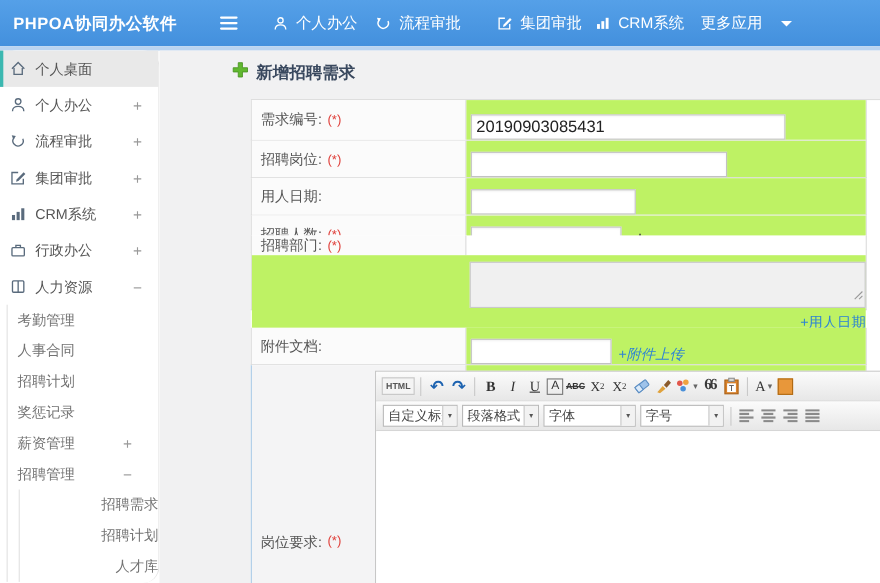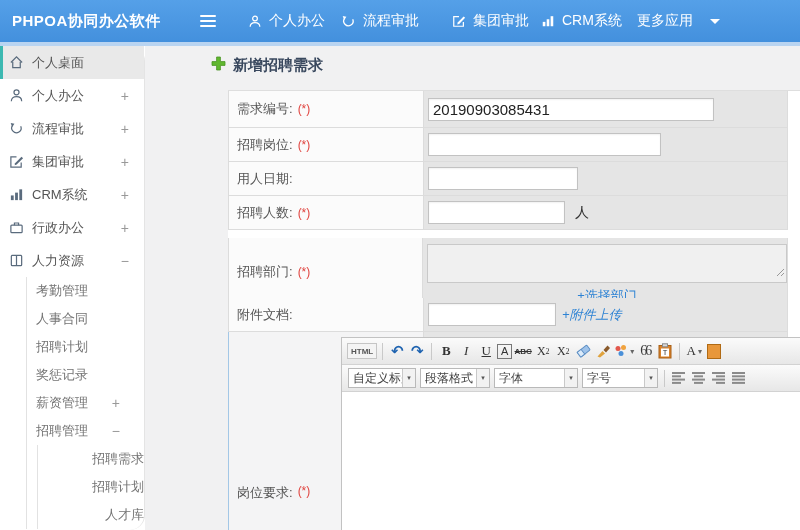--- a/index.html
+++ b/index.html
@@ -37,47 +37,47 @@
     position:absolute; left:0; top:46px; width:145px; bottom:0;
     background:#fff; border-right:1px solid #e4e4e4;border-radius:15px;
   }
   .sb-item {
     position:relative; height:33px; display:flex; align-items:center; gap:8px;
     padding-left:9px; font-size:13px; color:#555; cursor:pointer;
   }
   .sb-item.active { background:#e9e9e9; border-left:3px solid #3cb8b1; padding-left:6px; }
   .sb-ico { width:15px; height:15px; display:flex; align-items:center; justify-content:center; }
   .sb-exp { position:absolute; right:15px; top:0; height:33px; display:flex; align-items:center; color:#999; font-size:14px; }
-  .sb-sub { margin-left:26px; border-left:1px solid #e2e2e2; }
+  .sb-sub { margin-left:6px; border-left:1px solid #e2e2e2; }
   .sb-sub-item { position:relative; height:28px; display:flex; align-items:center; padding-left:9px; font-size:13px; color:#737373; cursor:pointer; }
   .sb-sub-item .sb-exp { right:24px; height:28px; }
   .sb-sub2 { margin-left:10px; border-left:1px solid #e2e2e2; }
   .sb-sub2 .sb-sub-item { height:28px;justify-content:flex-end; }
   
   .main { position:absolute; left:145px; top:46px; right:0; bottom:0; background:#f1f1f2; overflow:hidden; }
   .panel { position:absolute; left:83px; top:44px; right:0; bottom:0; background:#fff; border-top:1px solid #dedede; }
   .page-title { position:absolute; left:66px; top:10px; display:flex; align-items:center; gap:7px; }
   .page-title .txt { font-size:15px; font-weight:bold; color:#39485e; }
   
   .frow {
     position:absolute; left:83px; width:560px; display:flex;
     border-bottom:1px solid #dcdcdc; border-left:1px solid #dcdcdc; border-right:1px solid #dcdcdc;
     background:#fff;
   }
   .frow .lbl {
     width:195px; border-right:1px solid #dcdcdc; background:#fbfbfb;
     display:flex; align-items:center; padding-left:8px; font-size:13px; color:#555;
   }
   .frow .req { color:#e0443f; font-size:12px; margin-left:5px; }
-  .frow .val { flex:1; display:flex; align-items:center; padding-left:4px; background:#e5e5e5; }
+  .frow .val { flex:1; display:flex; align-items:flex-end; padding-left:4px; background:#bef264; }
   .r0 { top:45px; height:37px; }
   .r1 { top:82px; height:34px; }
   .r2 { top:116px; height:34px; }
   .r3 { top:150px; height:34px; }
-  .r4 { top:192px; height:68px; }
+  .r4 { top:168px; height:68px;flex-direction:column; }
   .r5 { top:252px; height:34px; }
   .r6 { top:286px; height:334px; border-left:1px solid #a3c7e6; }
   .r6 .lbl { background:#f4f4f5; align-items:flex-start; padding-top:152px; }
   .txt-input {
     height:23px; border:1px solid #c2c2c2; background:#fff; font-size:15px; color:#222;
     padding:0 4px; font-family:"Liberation Sans","DejaVu Sans",sans-serif; box-shadow:inset 0 1px 2px rgba(0,0,0,0.06);
   }
   .suffix { font-size:14px; color:#333; margin-left:10px; }
   .blue-link { font-size:13px; color:#2e83d4; text-decoration:none; cursor:pointer; }
   .dept-val { flex-direction:column; align-items:flex-start; justify-content:flex-start; padding-top:6px; }
@@ -103,21 +103,21 @@
   .tb-sep { width:1px; height:17px; background:#c9c9c9; margin:0 4px; }
   .b-html { font-size:8px; font-weight:bold; color:#555; border:1px solid #c5c5c5; background:#f4f4f4; padding:0 3px; height:16px; }
   .b-undo,.b-redo { color:#1e63b0; font-weight:bold; font-size:15px; font-family:"DejaVu Sans",sans-serif; }
   .b-bold { font-family:"Liberation Serif","DejaVu Serif",serif; font-weight:bold; }
   .b-italic { font-family:"Liberation Serif","DejaVu Serif",serif; font-style:italic; }
   .b-under { font-family:"Liberation Serif","DejaVu Serif",serif; text-decoration:underline; }
   .b-borda { font-size:11px; border:1px solid #777; padding:0 2px; height:15px; min-width:15px; }
   .b-strike { font-size:8px; font-weight:bold; text-decoration:line-through; }
   .b-supsub { font-size:12px; font-family:"Liberation Serif","DejaVu Serif",serif; }
   .b-supsub sup,.b-supsub sub { font-size:8px; }
-  .b-quote { font-family:"Liberation Serif","DejaVu Serif",serif; font-weight:normal; font-size:14px; letter-spacing:-2px; color:#3a3a3a; }
+  .b-quote { font-family:"Liberation Serif","DejaVu Serif",serif; font-weight:bold; font-size:14px; letter-spacing:-2px; color:#3a3a3a; }
   .b-fore { font-family:"Liberation Serif","DejaVu Serif",serif; font-size:13px; }
   .mini-caret { font-size:8px; color:#666; margin-left:2px; }
   .dd { height:20px; display:flex; align-items:center; border:1px solid #b9b9b9; background:#fff; margin:0 2px; cursor:pointer; }
   .dd .dd-label { font-size:12px; color:#444; padding:0 4px; flex:1; white-space:nowrap; overflow:hidden; }
   .dd .dd-caret { width:13px; height:18px; border-left:1px solid #c9c9c9; display:flex; align-items:center; justify-content:center; font-size:7px; color:#555; background:#f2f2f2; }
   .ed-content { height:280px; background:#fff; }
   .clip-sliver { width:14px; height:15px; background:#e8973a; border:1px solid #b06a14; }
 </style>
 </head>
 <body>
@@ -335,21 +335,21 @@
     <div class="lbl">
       <span>招聘部门:</span>
       <span class="req">(*)</span>
     </div>
     <div class="val dept-val">
       <div class="dept-box">
         <span class="grip"><svg width="9" height="9" viewBox="0 0 9 9">
               <path d="M8 1 L1 8 M8 5 L5 8" stroke="#999" stroke-width="1"></path>
             </svg></span>
       </div>
-      <a class="blue-link dept-link">+选择部门</a>
+      <a class="blue-link dept-link">+用人日期</a>
     </div>
   </div>
 
   <div class="frow r5">
     <div class="lbl">
       <span>附件文档:</span>
     </div>
     <div class="val">
       <input class="txt-input" style="width: 128px;" type="text">
       <a class="blue-link attach-link">+附件上传</a>

